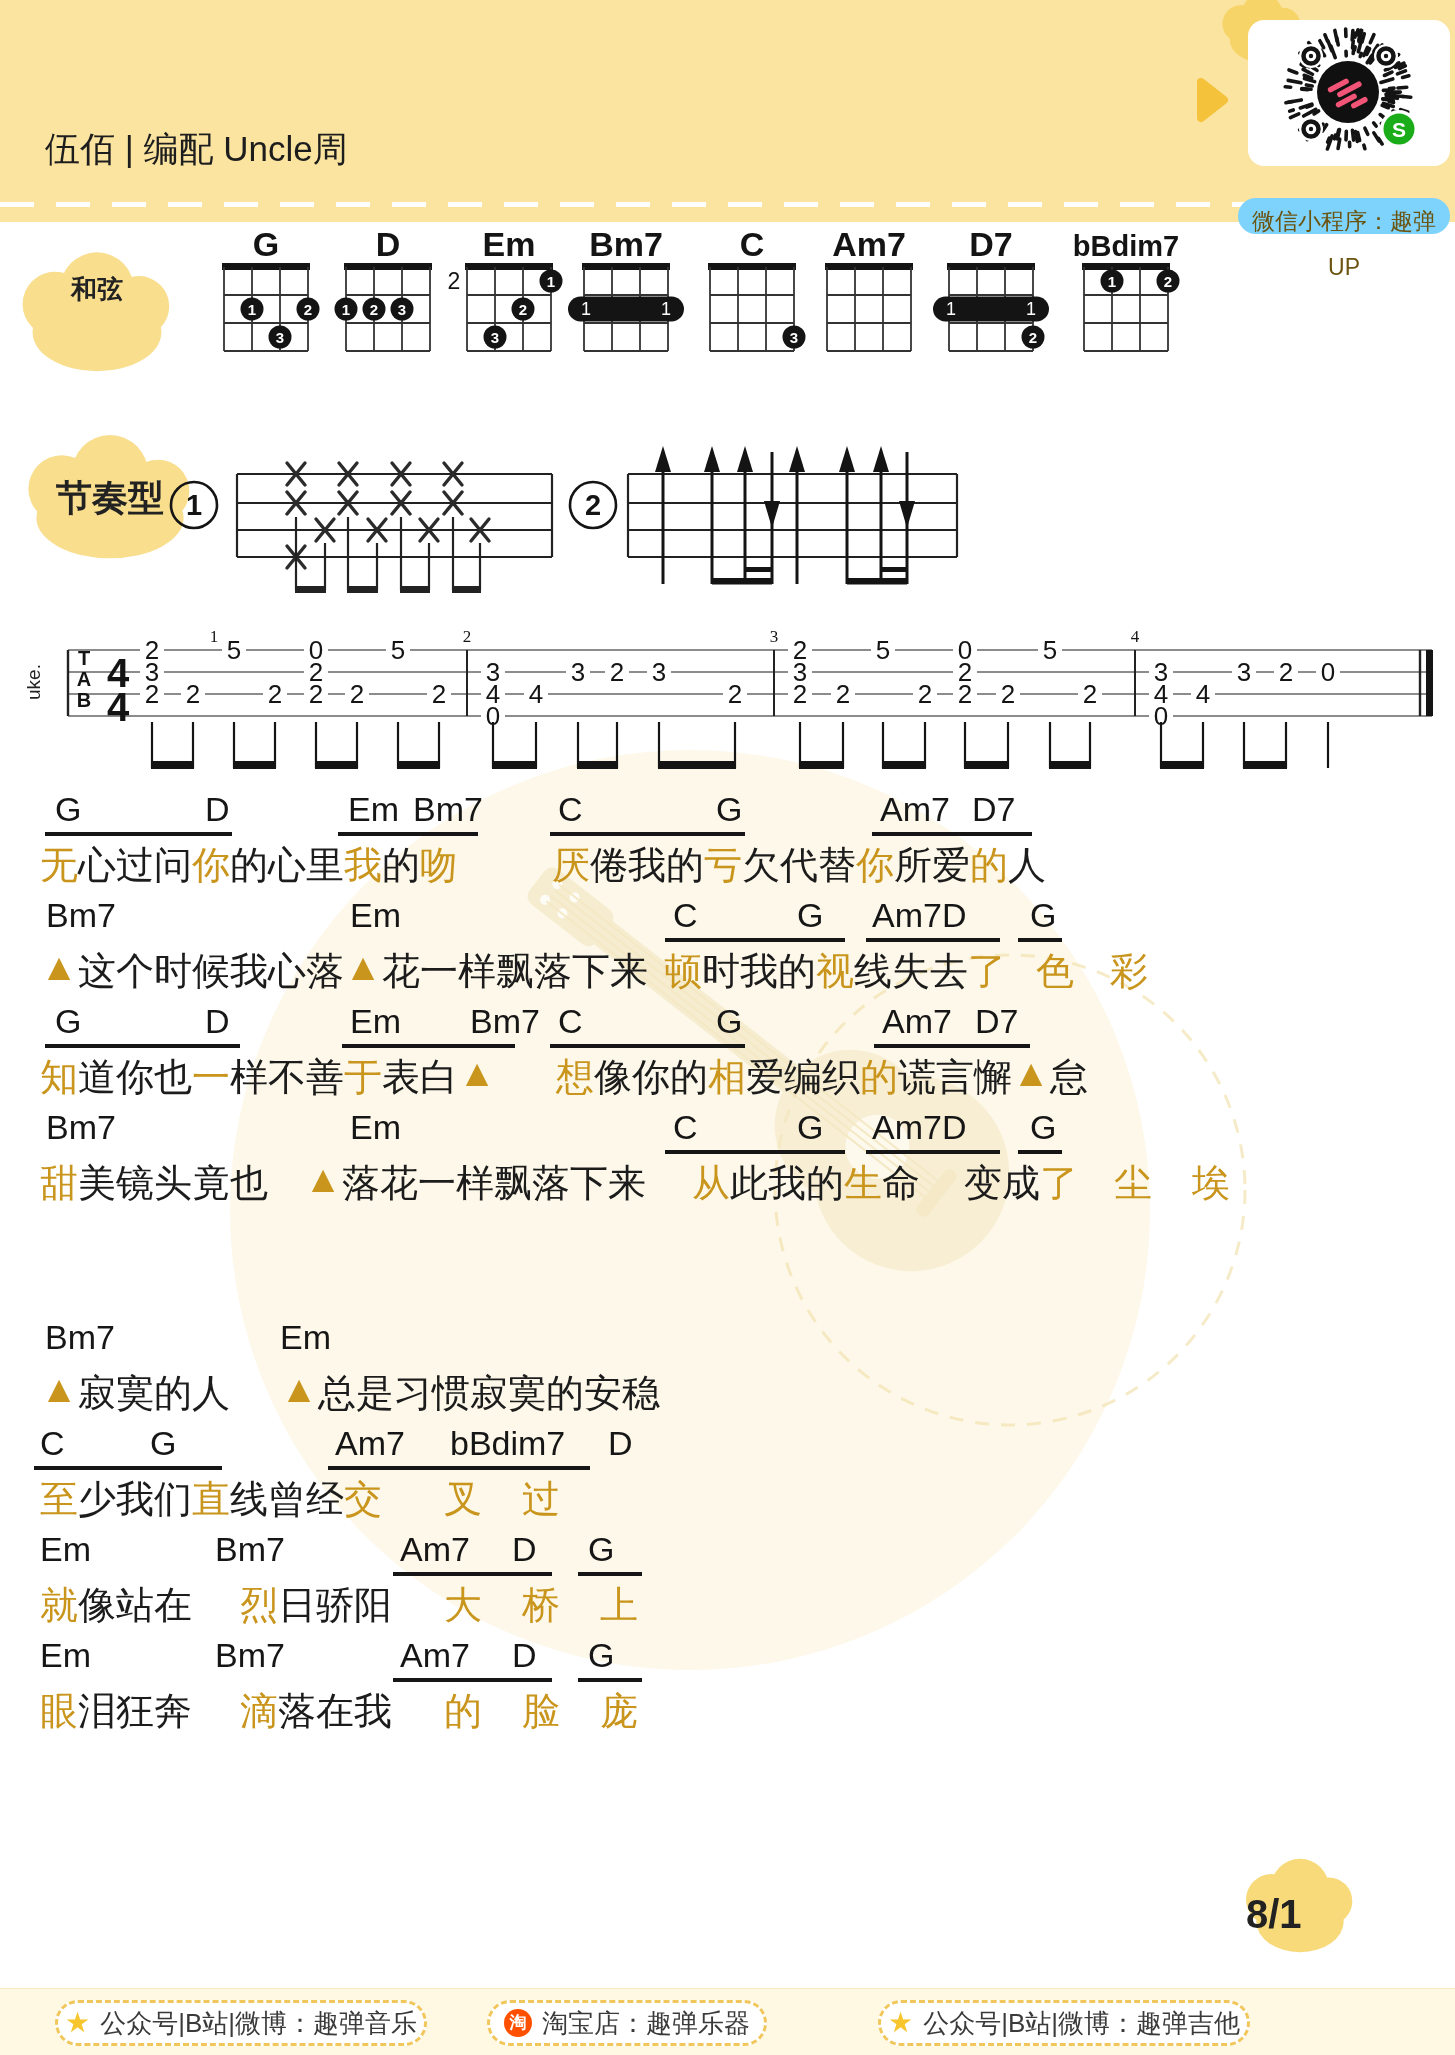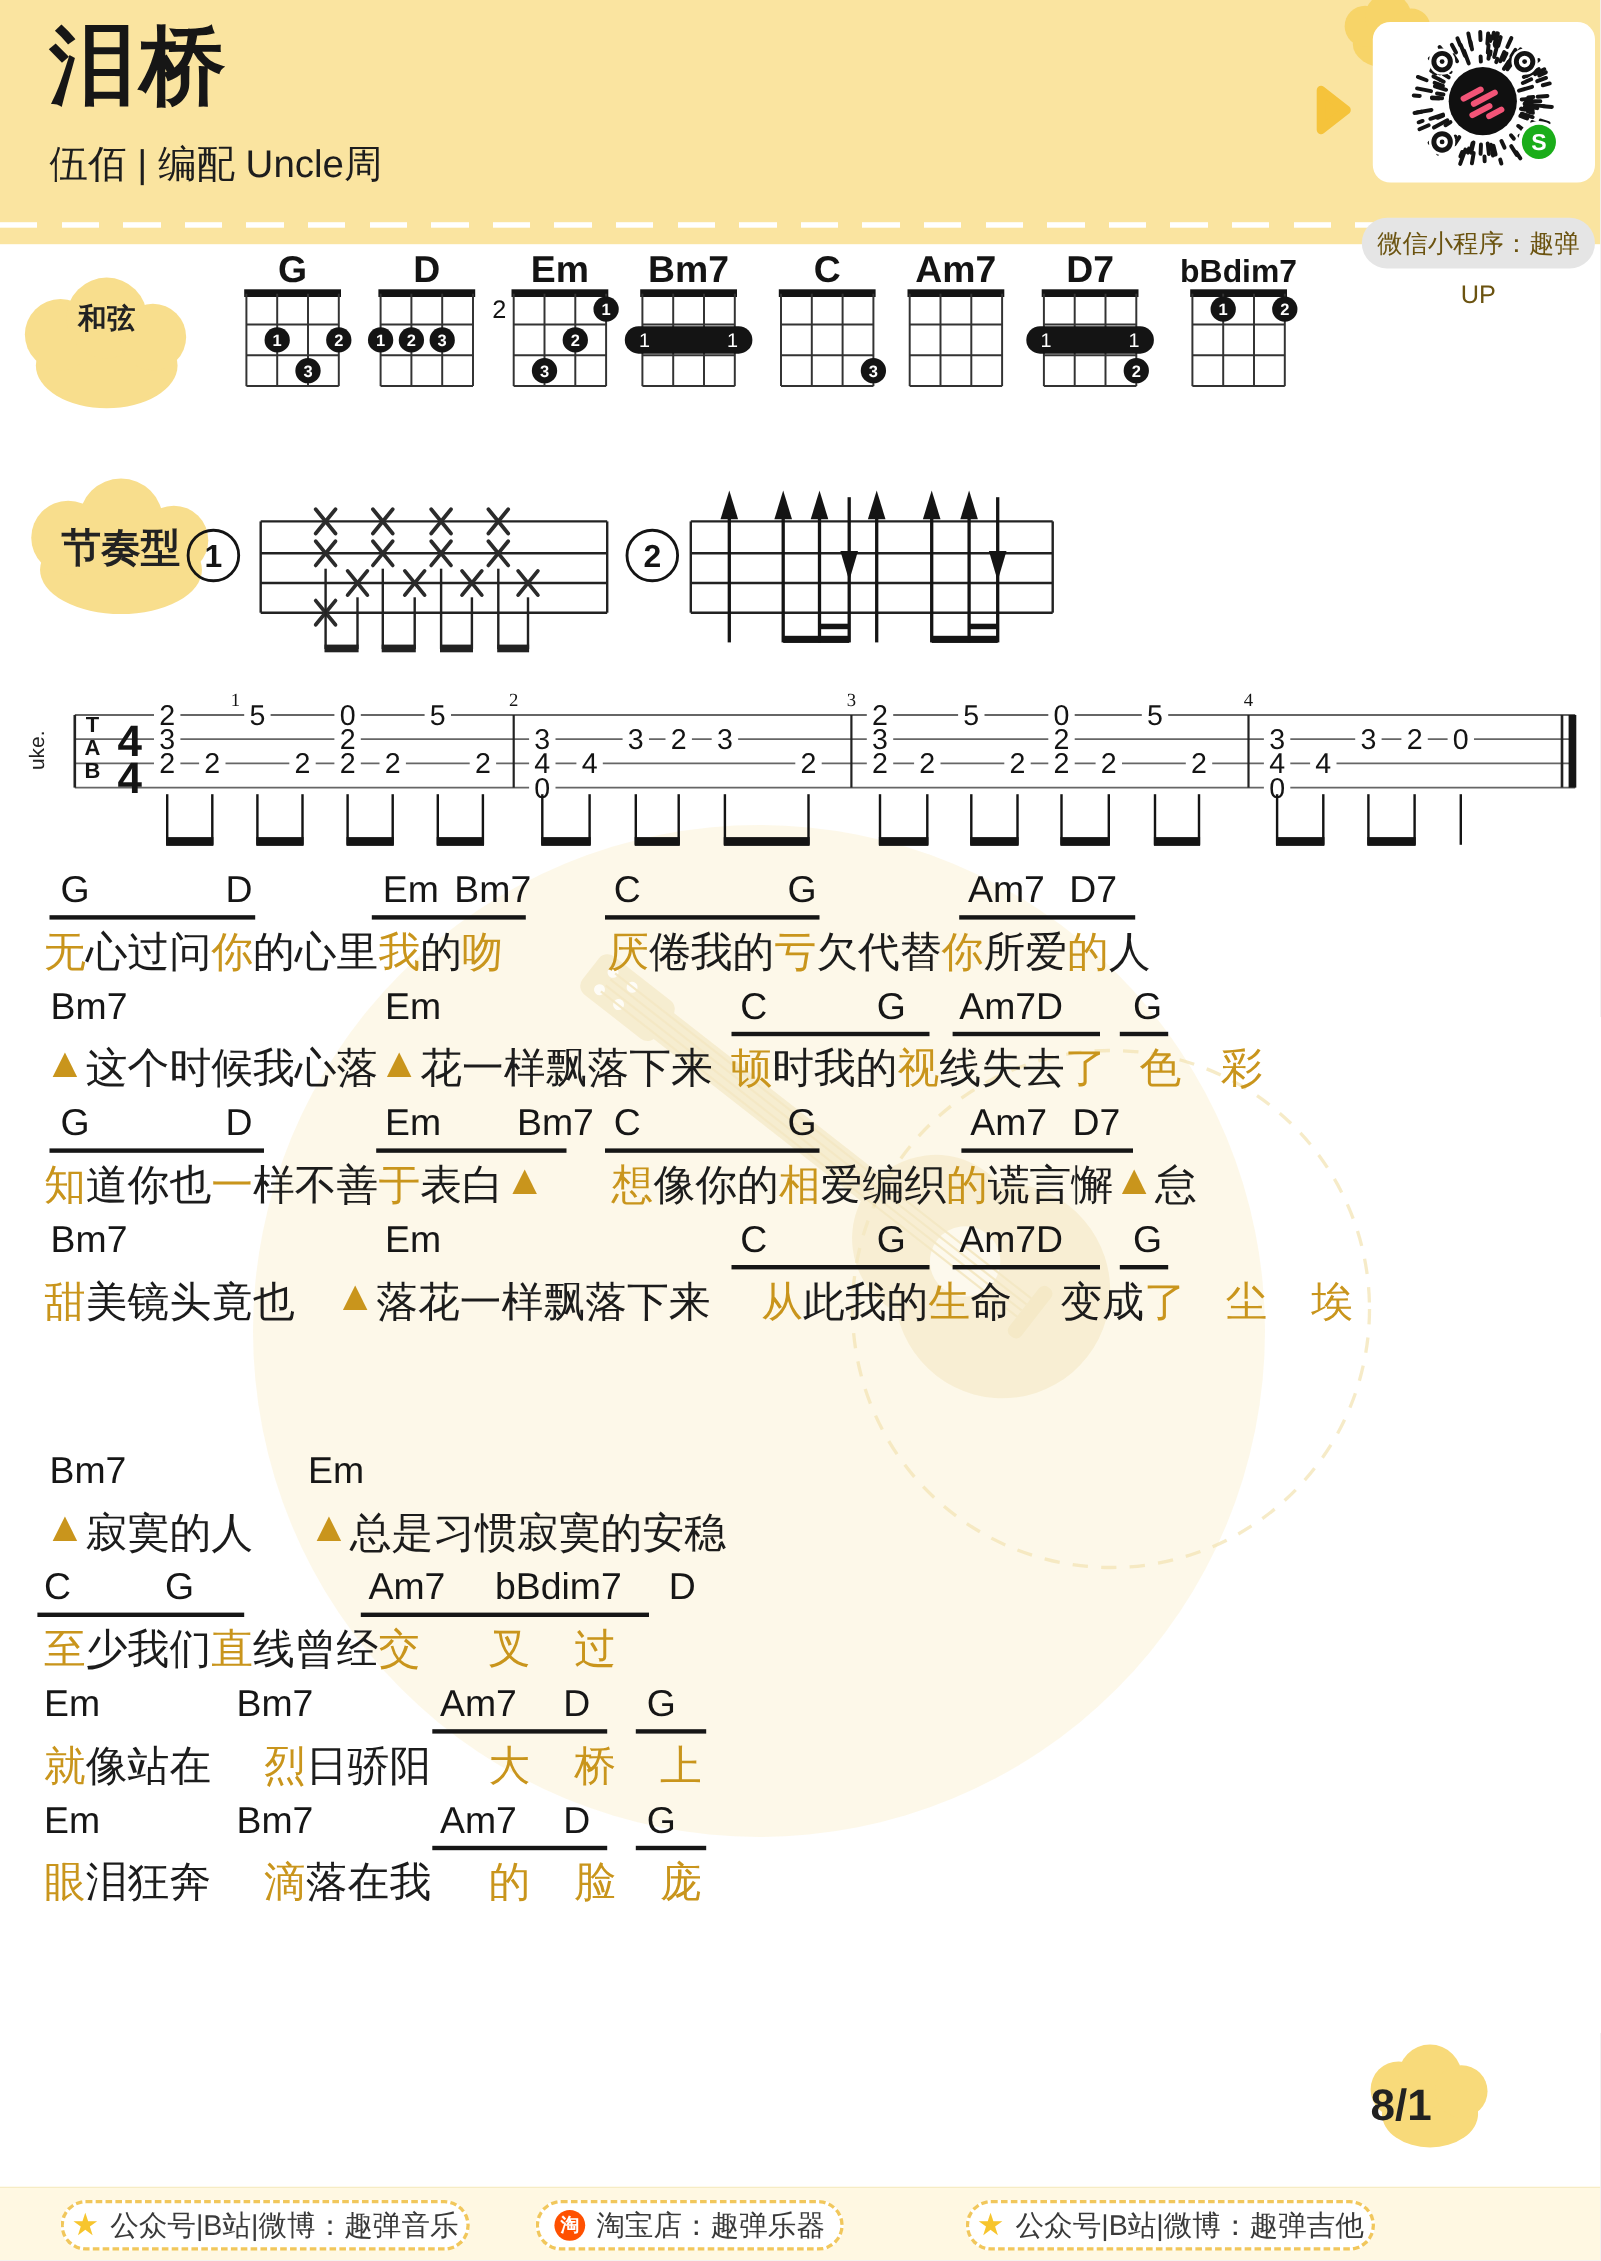--- a/index.html
+++ b/index.html
@@ -11,21 +11,21 @@
   .dashline{left:0;top:202px;width:1455px;height:5px;z-index:2;
     background:repeating-linear-gradient(90deg,#fff 0,#fff 34px,rgba(255,255,255,0) 34px,rgba(255,255,255,0) 56px)}
   .title{left:45px;top:8px;font-size:78px;font-weight:700;color:#161616;z-index:2;letter-spacing:4px}
   .credit{left:45px;top:126px;font-size:35px;font-weight:400;color:#1d1d1d;z-index:2}
   .keys{left:505px;top:126px;font-size:35px;font-weight:500;color:#1d1d1d;z-index:2}
   .bubble{left:986px;top:50px;width:232px;height:98px;background:#fff;border-radius:18px;z-index:2;
           display:flex;flex-direction:column;align-items:center;justify-content:center;gap:3px;
           box-shadow:0 1px 2px rgba(180,150,60,.25)}
   .bubble-line{font-size:23px;color:#4a4a4a;font-weight:500;display:flex;align-items:center;gap:7px;line-height:30px}
   .bubble-arrow{left:1196px;top:76px;z-index:3}
-  .mp-badge{left:1238px;top:198px;width:212px;height:46px;background:#e5e5e5;border-radius:23px;z-index:3;
+  .mp-badge{left:1238px;top:198px;width:212px;height:36px;background:#7dd3fc;border-radius:23px;z-index:3;
             font-size:23px;color:#6b5310;text-align:center;line-height:46px;font-weight:500}
   .sec-label{z-index:2;font-weight:600;color:#222;text-align:center}
   .chord-row{position:absolute;left:0;width:1455px;height:48px;z-index:2;font-size:34px;font-weight:500;color:#161616}
   .chord-row .tok{position:absolute;top:0;white-space:nowrap}
   .chord-row .ul{position:absolute;top:42px;height:4px;background:#161616}
   .lyric-row{position:absolute;left:40px;height:50px;z-index:2;font-size:38px;color:#1c1c1c;white-space:nowrap}
   .lyric-row .ch{display:inline-block;width:38px;text-align:center;vertical-align:top}
   .lyric-row .hl{color:#C9951C}
   .lyric-row .gap{display:inline-block;height:1px}
   .pagenum{left:1246px;top:1892px;font-size:40px;font-weight:600;color:#222;z-index:2}
@@ -560,21 +560,20 @@
         <g fill="#F8DA7A">
           <ellipse cx="1300" cy="1921.6" rx="43.7" ry="30.599999999999998"></ellipse>
           <circle cx="1271.5" cy="1899.5" r="25.5"></circle>
           <circle cx="1300" cy="1887.6" r="28.900000000000002"></circle>
           <circle cx="1328.5" cy="1901.2" r="23.8"></circle>
         </g>
       </g>
   </svg>
 
   <div class="abs dashline"></div>
-  <div class="abs title">泪桥</div>
   <div class="abs credit">伍佰 | 编配 Uncle周</div>
 
   <div class="abs bubble-arrow">
     <svg width="34" height="48" viewBox="0 0 34 48">
       <path d="M5 6 L28 24 L5 42 Z" fill="#F5C33B" stroke="#F5C33B" stroke-width="8" stroke-linejoin="round"></path>
     </svg>
   </div>
   <div class="abs mp-badge">微信小程序：趣弹UP</div>
 
   <div class="abs sec-label" style="left:45px;top:272px;width:104px;font-size:26px">和弦</div>

